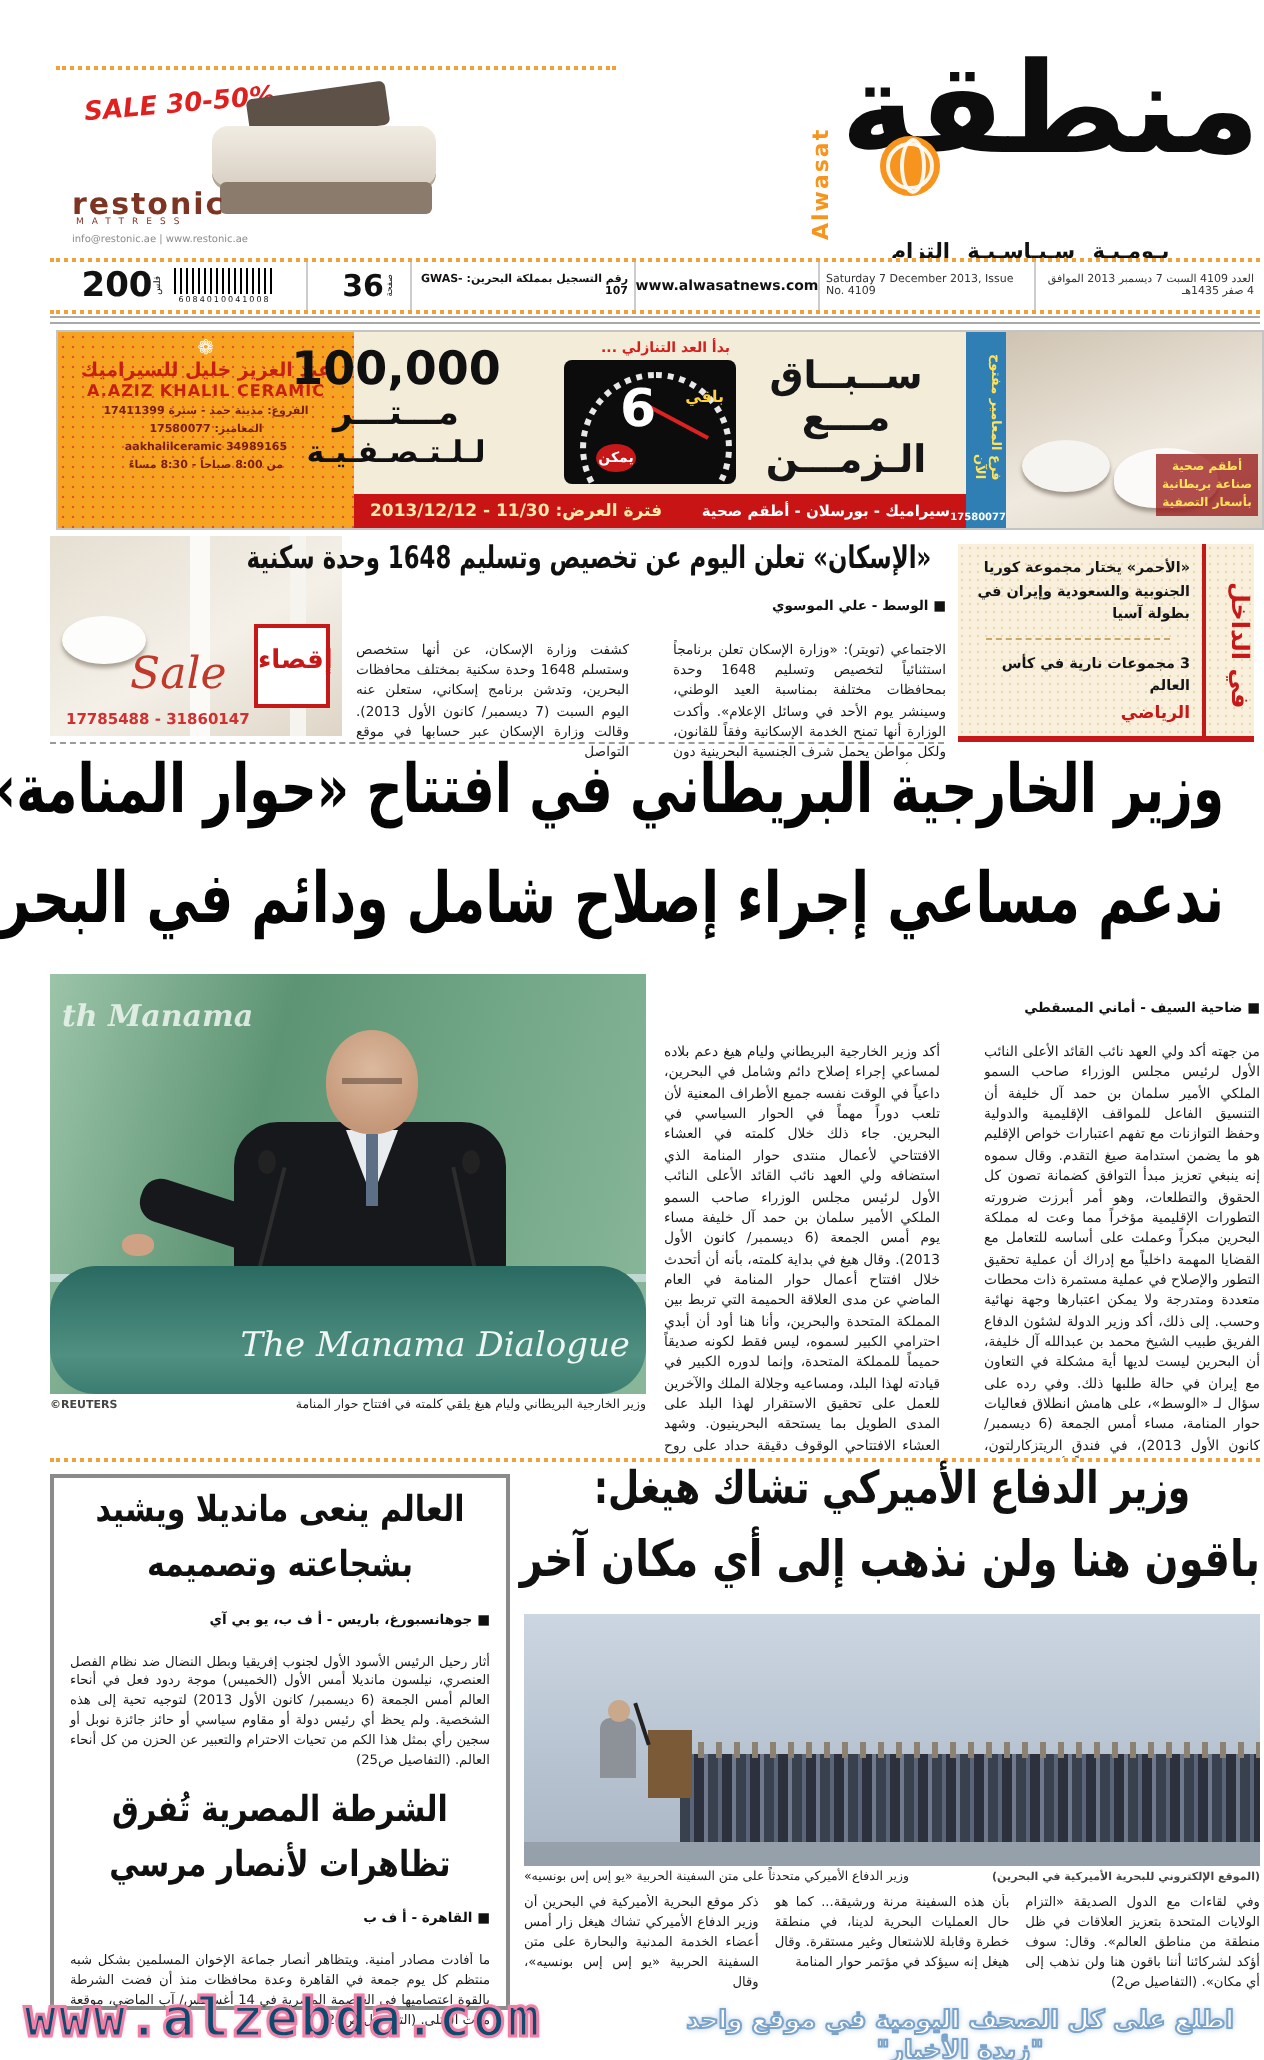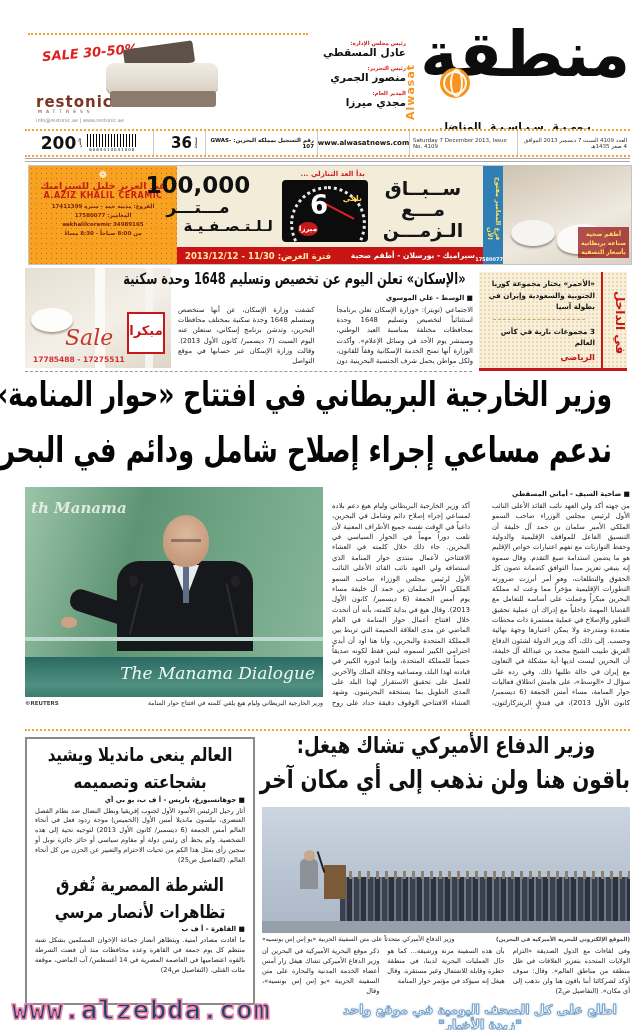--- a/index.html
+++ b/index.html
@@ -70,21 +70,21 @@
   .speedo .arc{position:absolute;left:8px;top:6px;width:70px;height:70px;border-radius:50%;
                border:3px dotted #e8e8e8;}
   .speedo .needle{position:absolute;left:40px;top:30px;width:34px;height:2px;background:#d22;transform:rotate(28deg);}
   .speedo .d6{position:absolute;left:28px;top:10px;color:#fff;font-size:26px;font-weight:bold;}
   .speedo .baqi{position:absolute;right:6px;top:14px;color:#ffd23c;font-size:8px;font-weight:bold;}
   .speedo .ayyam{position:absolute;left:16px;bottom:6px;color:#fff;background:#c61818;border-radius:50%;width:20px;height:14px;
                  font-size:7px;font-weight:bold;text-align:center;line-height:14px;}
   .qty{position:absolute;right:210px;top:8px;width:150px;text-align:center;color:#101010;font-weight:bold;}
   .qty .n{font-size:23px;line-height:1;}
   .qty .m{font-size:17px;line-height:1.2;}
-  .qty .l{font-size:15px;line-height:1.2;text-align:right;}
+  .qty .l{font-size:15px;line-height:1.2;}
   .redbar{position:absolute;left:0;right:0;bottom:0;height:17px;background:#c81414;color:#fff;display:flex;flex-direction:row-reverse;
           align-items:center;justify-content:space-between;padding:0 8px;font-weight:bold;}
   .redbar .offer{font-size:8.5px;color:#ffe9a8;}
   .redbar .prod{font-size:7.5px;}
   .cer-strip{width:20px;background:#2f7fb5;position:relative;}
   .cer-strip .v{position:absolute;top:4px;left:3px;height:70px;writing-mode:vertical-rl;color:#ffe25a;font-size:6.5px;font-weight:bold;}
   .cer-strip .ph{position:absolute;bottom:2px;left:0;width:100%;text-align:center;color:#fff;font-size:5px;font-weight:bold;}
   .cer-photo{width:128px;position:relative;background:linear-gradient(160deg,#cfc4b2,#efe9df 60%,#d9d0c2);}
   .sink1{position:absolute;left:8px;bottom:18px;width:44px;height:26px;background:#f6f4f0;border-radius:50%;box-shadow:0 2px 2px #9f968a;}
   .sink2{position:absolute;left:54px;bottom:10px;width:52px;height:30px;background:#fbfaf8;border-radius:50% 50% 40% 40%;box-shadow:0 2px 2px #9f968a;}
@@ -96,21 +96,21 @@
   .win{position:absolute;left:70px;top:0;width:10px;height:100%;background:#fbfaf7;}
   .win2{position:absolute;left:120px;top:0;width:8px;height:100%;background:#f6f4ee;}
   .basin{position:absolute;left:6px;top:40px;width:42px;height:24px;background:#fdfdfc;border-radius:50%;box-shadow:0 2px 2px #a9a195;}
   .sale-word{position:absolute;left:40px;bottom:18px;color:#c0392b;font-size:22px;font-style:italic;font-family:"DejaVu Serif",serif;}
   .sale-ph{position:absolute;left:8px;bottom:4px;color:#d03030;font-size:7.5px;font-weight:bold;}
   .sale-logo{position:absolute;right:6px;bottom:14px;width:34px;height:38px;background:#fff;border:2px solid #c61818;
              color:#c61818;font-weight:bold;font-size:13px;text-align:center;line-height:34px;}
 
   .housing{left:178px;top:272px;width:295px;}
   .housing .hl{font-size:12px;font-weight:bold;white-space:nowrap;text-align:center;transform:scale(.95,1.3);transform-origin:center;margin-bottom:8px;}
-  .byline{font-size:6.8px;font-weight:bold;margin:3px 0;}
+  .byline{font-size:6.8px;font-weight:bold;margin:13px 0;}
   .cols2{display:flex;flex-direction:row-reverse;gap:22px;justify-content:center;}
   .cols2 .col{flex:1;font-size:6.8px;line-height:1.5;color:#1c1c1c;overflow:hidden;}
   .housing .col{height:62px;}
   .dash-under{left:25px;top:371px;width:447px;border-top:1px dashed #9a9a9a;}
 
   .inside{left:479px;top:272px;width:148px;height:96px;background:#f8f0dc;
           background-image:radial-gradient(#ecd9ae 0.7px,transparent 0.8px);background-size:4px 4px;
           border-bottom:3px solid #c61818;display:flex;flex-direction:row-reverse;}
   .inside .title{width:24px;border-left:2px solid #c61818;color:#c61818;font-weight:bold;font-size:12px;
                  writing-mode:vertical-rl;text-align:center;padding-top:6px;}
@@ -134,21 +134,21 @@
   .hand{position:absolute;left:36px;top:130px;width:16px;height:11px;background:#cfa286;border-radius:45%;}
   .shirt{position:absolute;left:148px;top:78px;width:26px;height:34px;background:#e9ecef;clip-path:polygon(50% 100%,0 0,100% 0);}
   .tie{position:absolute;left:158px;top:80px;width:6px;height:36px;background:#5c6f86;}
   .head{position:absolute;left:138px;top:28px;width:46px;height:52px;border-radius:50% 50% 46% 46%;
         background:radial-gradient(circle at 50% 38%,#dcb99e,#c49778 75%);}
   .brow{position:absolute;left:146px;top:52px;width:30px;height:3px;background:rgba(80,60,50,.5);}
   .mic1{position:absolute;left:110px;top:96px;width:2px;height:52px;background:#2d2d2d;transform:rotate(14deg);}
   .mic2{position:absolute;left:206px;top:96px;width:2px;height:52px;background:#2d2d2d;transform:rotate(-12deg);}
   .michead1{position:absolute;left:104px;top:88px;width:9px;height:12px;background:#222;border-radius:50%;}
   .michead2{position:absolute;left:206px;top:88px;width:9px;height:12px;background:#222;border-radius:50%;}
-  .podium{position:absolute;left:0;bottom:0;width:100%;height:40px;background:linear-gradient(180deg,#2a6a61,#4f9082 70%,#3c7d71);}
+  .podium{position:absolute;left:0;bottom:0;width:100%;height:64px;background:linear-gradient(180deg,#2a6a61,#4f9082 70%,#3c7d71);border-radius:23px;}
   .podium-top{position:absolute;left:0;bottom:56px;width:100%;height:4px;background:#bfd8d2;}
   .podium-text{position:absolute;right:8px;bottom:14px;color:#eef7f4;font-size:17px;font-style:italic;
                font-family:"DejaVu Serif",serif;}
   .hague-cap{left:25px;top:699px;width:298px;display:flex;justify-content:space-between;align-items:center;}
   .credit{font-size:5.5px;font-weight:bold;color:#444;}
   .cap{font-size:6.2px;color:#222;}
 
   .hague-text{left:332px;top:487px;width:298px;}
   .hague-text .col{height:208px;font-size:6.9px;}
 
@@ -195,34 +195,26 @@
     <div class="bed">
       <div class="board"></div>
       <div class="mat"></div>
       <div class="base"></div>
     </div>
     <div class="restonic">restonic</div>
     <div class="restonic-sub">MATTRESS</div>
     <div class="restonic-contact">info@restonic.ae | www.restonic.ae</div>
   </div>
 
-  <div class="abs staff ar">
-    <div class="role">رئيس مجلس الإدارة:</div>
-    <div class="name">عادل المسقطي</div>
-    <div class="role">رئيس التحرير:</div>
-    <div class="name">منصور الجمري</div>
-    <div class="role">المدير العام:</div>
-    <div class="name">مجدي ميرزا</div>
-  </div>
 
   <div class="abs logo">
     <div class="big ar">منطقة</div>
     <div class="latin">Alwasat</div>
     <div class="globe"></div>
-    <div class="tagline ar">يـومـيـة سـيـاسـيـة المناضل</div>
+    <div class="tagline ar">يـومـيـة سـيـاسـيـة التزام</div>
   </div>
 
   <div class="abs infobar">
     <div class="cell" style="width:128px;">
       <span class="price-num">200</span>
       <span class="vunit ar">فلس</span>
       <span style="margin-left:4px;">
         <span class="barcode" style="display:block;"></span>
         <span class="bdigits" style="display:block;">6084010041008</span>
       </span>
@@ -259,21 +251,21 @@
     <div class="cer-mid">
       <div class="countdown">بدأ العد التنازلي ...</div>
       <div class="slogan">ســبــاق
 مـــع
 الـزمـــن</div>
       <div class="speedo">
         <div class="arc"></div>
         <div class="needle"></div>
         <div class="baqi">باقي</div>
         <div class="d6">6</div>
-        <div class="ayyam">ميرزا</div>
+        <div class="ayyam">يمكن</div>
       </div>
       <div class="qty">
         <div class="n">100,000</div>
         <div class="m">مـــتـــر</div>
         <div class="l">لـلـتـصـفـيـة</div>
       </div>
       <div class="redbar">
         <span class="offer">فترة العرض: 11/30 - 2013/12/12</span>
         <span class="prod">سيراميك - بورسلان - أطقم صحية</span>
       </div>
@@ -289,22 +281,22 @@
 صناعة بريطانية
 بأسعار التصفية</div>
     </div>
   </div>
 
   <div class="abs sale-ad">
     <div class="win"></div>
     <div class="win2"></div>
     <div class="basin"></div>
     <div class="sale-word">Sale</div>
-    <div class="sale-ph">17785488 - 17275511</div>
-    <div class="sale-logo">مبكرا</div>
+    <div class="sale-ph">17785488 - 31860147</div>
+    <div class="sale-logo">إقصاء</div>
   </div>
 
   <div class="abs housing ar">
     <div class="hl">«الإسكان» تعلن اليوم عن تخصيص وتسليم 1648 وحدة سكنية</div>
     <div class="byline">■ الوسط - علي الموسوي</div>
     <div class="cols2">
       <div class="col just">كشفت وزارة الإسكان، عن أنها ستخصص وستسلم 1648 وحدة سكنية بمختلف محافظات البحرين، وتدشن برنامج إسكاني، ستعلن عنه اليوم السبت (7 ديسمبر/ كانون الأول 2013). وقالت وزارة الإسكان عبر حسابها في موقع التواصل</div>
       <div class="col just">الاجتماعي (تويتر): «وزارة الإسكان تعلن برنامجاً استثنائياً لتخصيص وتسليم 1648 وحدة بمحافظات مختلفة بمناسبة العيد الوطني، وسينشر يوم الأحد في وسائل الإعلام». وأكدت الوزارة أنها تمنح الخدمة الإسكانية وفقاً للقانون، ولكل مواطن يحمل شرف الجنسية البحرينية دون إقصاء أو تمييز.</div>
     </div>
   </div>

